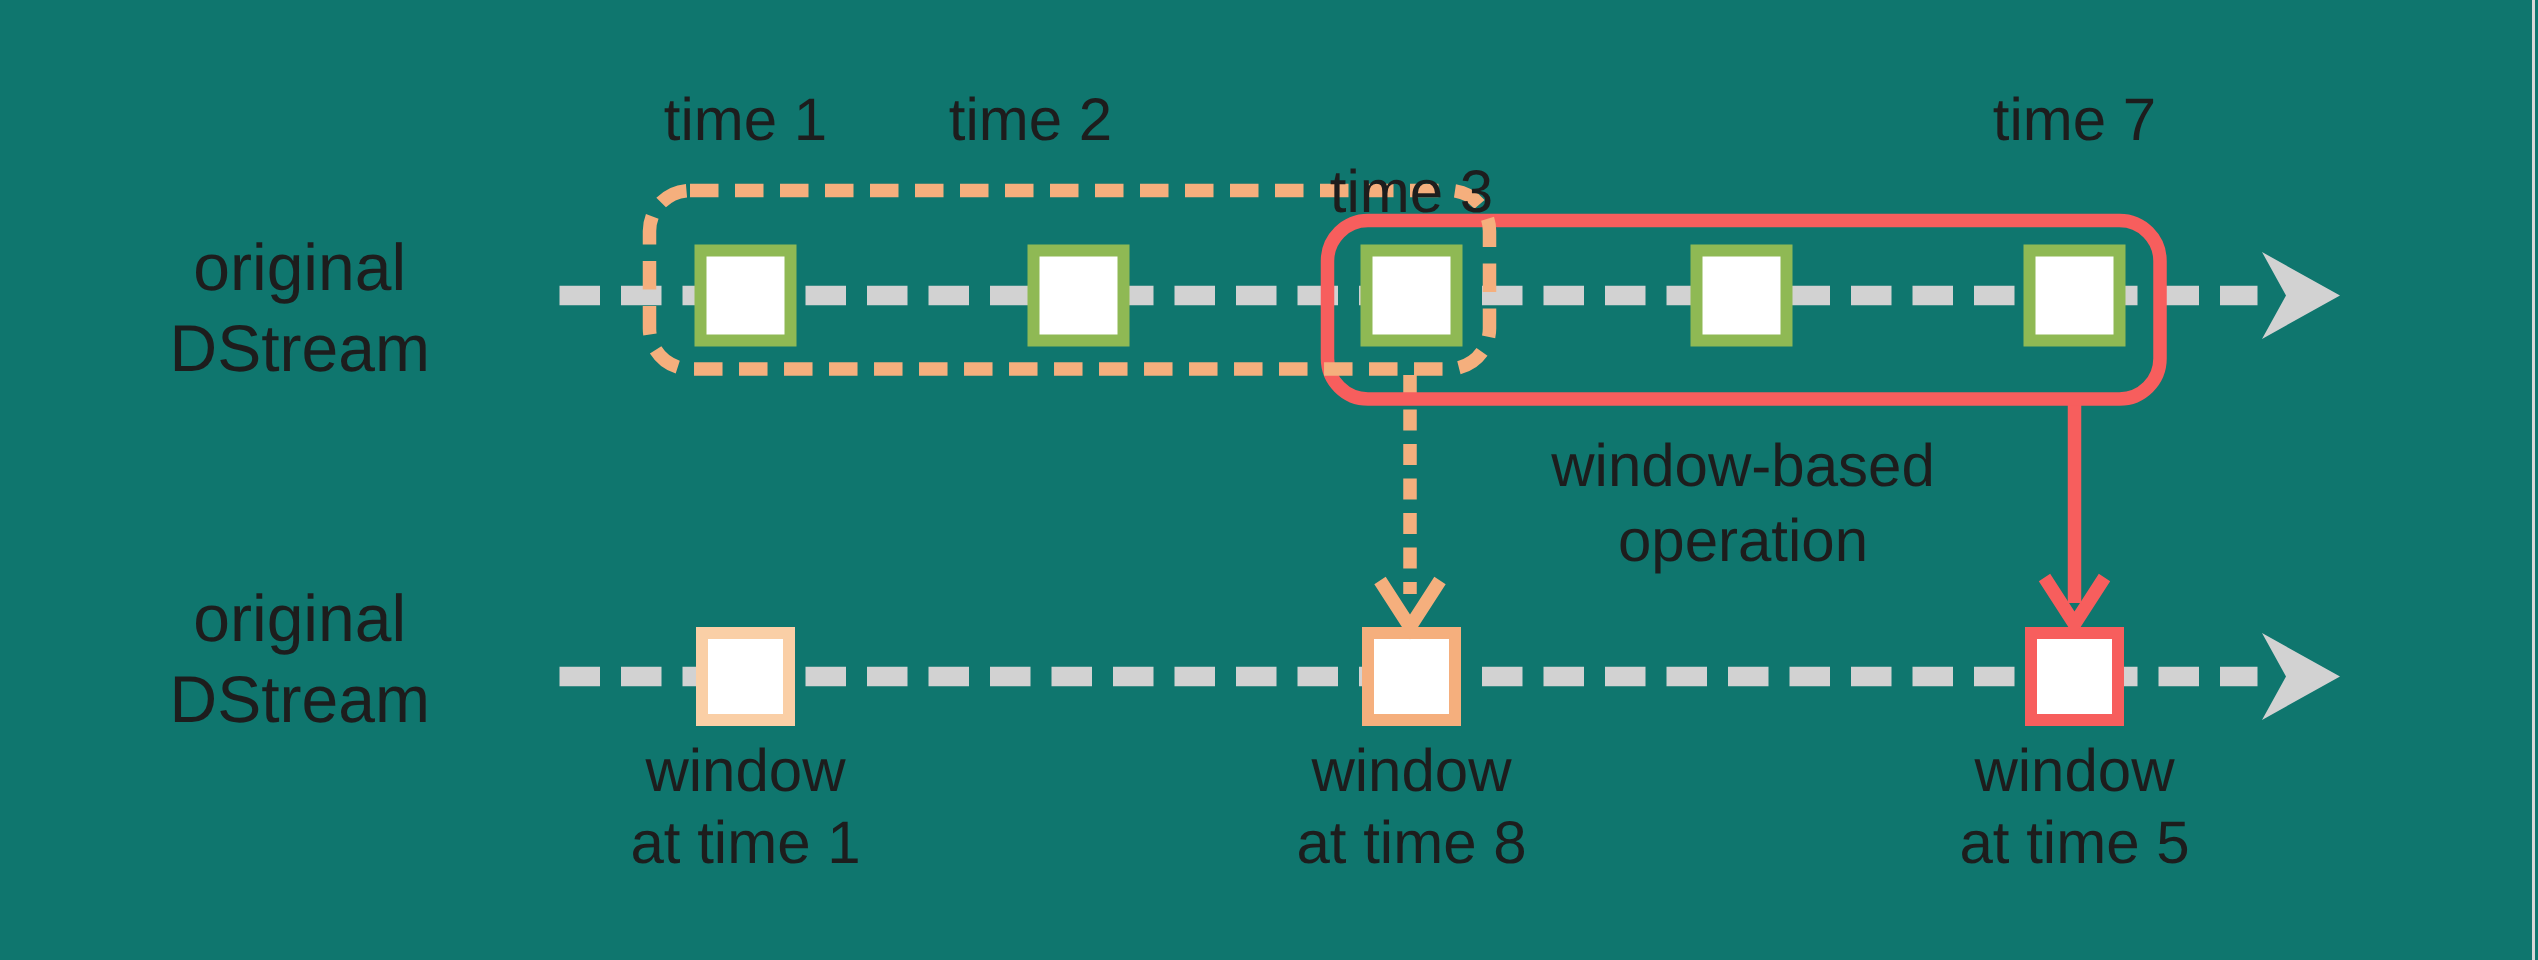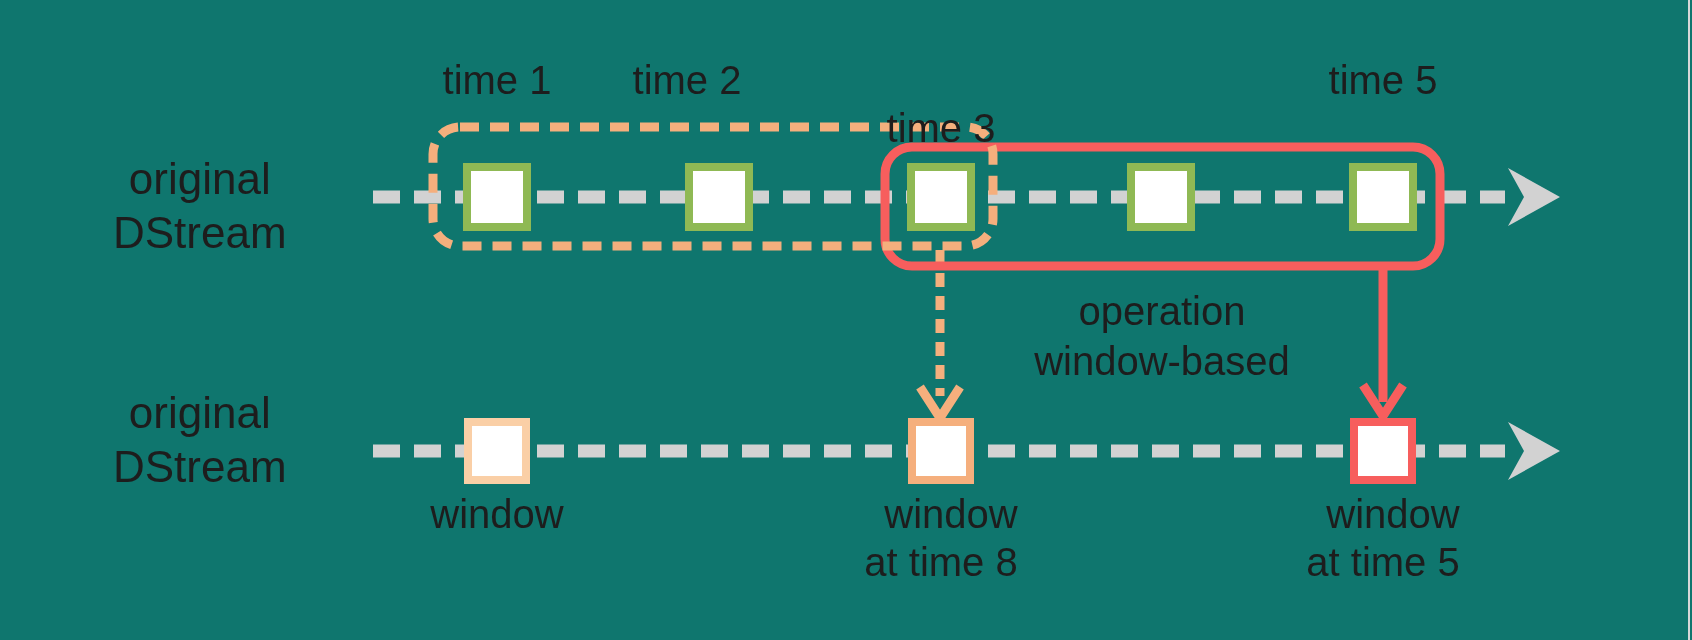--- a/index.html
+++ b/index.html
@@ -48,21 +48,21 @@
   .center-label {
     font-size: 40px;
     line-height: 50px;
     transform: translateX(-50%);
     text-align: center;
   }
   .window-label {
     font-size: 40px;
     line-height: 48px;
     transform: translateX(-50%);
-    text-align: right;
+    text-align: center;
   }
   
   .t-line  { stroke: var(--gray_line); stroke-width: 13; stroke-dasharray: 27 14; fill: none; }
   .t-head  { fill: var(--gray_line); stroke: none; }
   .sq-green  { fill: #ffffff; stroke: var(--green); stroke-width: 8; }
   .sq-pale   { fill: #ffffff; stroke: var(--orange_pale); stroke-width: 8; }
   .sq-orange { fill: #ffffff; stroke: var(--orange); stroke-width: 8; }
   .sq-red    { fill: #ffffff; stroke: var(--red); stroke-width: 8; }
   .rect-orange { fill: none; stroke: var(--orange); stroke-width: 9; stroke-dasharray: 19 11; }
   .rect-red    { fill: none; stroke: var(--red); stroke-width: 9; }
@@ -101,39 +101,40 @@
     <polyline class="arr-red-head" points="1363,385 1383,416 1403,385"></polyline>
 
     <rect class="rect-red" x="885" y="147" width="555" height="119" rx="27" ry="27"></rect>
 
     <rect class="rect-orange" x="433" y="127" width="560" height="119" rx="27" ry="27"></rect>
   </svg>
 
   <div class="label time-label" style="left:497px;  top:58px;">time 1</div>
   <div class="label time-label" style="left:687px;  top:58px;">time 2</div>
   <div class="label time-label" style="left:941px;  top:58px;margin-top:48px;">time 3</div>
-  <div class="label time-label" style="left:1383px; top:58px;">time 5</div>
+  <div class="label time-label" style="left:1383px; top:58px;">time 7</div>
 
   <div class="label stream-label" style="left:113px; top:152px;">
     <div>original</div>
     <div>DStream</div>
   </div>
 
   <div class="label center-label" style="left:1162px; top:286px;">
+    <div>window-based</div>
     <div>operation</div>
-    <div>window-based</div>
   </div>
 
   <div class="label stream-label" style="left:113px; top:386px;">
     <div>original</div>
     <div>DStream</div>
   </div>
 
   <div class="label window-label" style="left:497px; top:490px;">
     <div>window</div>
+    <div>at time 1</div>
   </div>
   <div class="label window-label" style="left:941px; top:490px;">
     <div>window</div>
     <div>at time 8</div>
   </div>
   <div class="label window-label" style="left:1383px; top:490px;">
     <div>window</div>
     <div>at time 5</div>
   </div>
 

